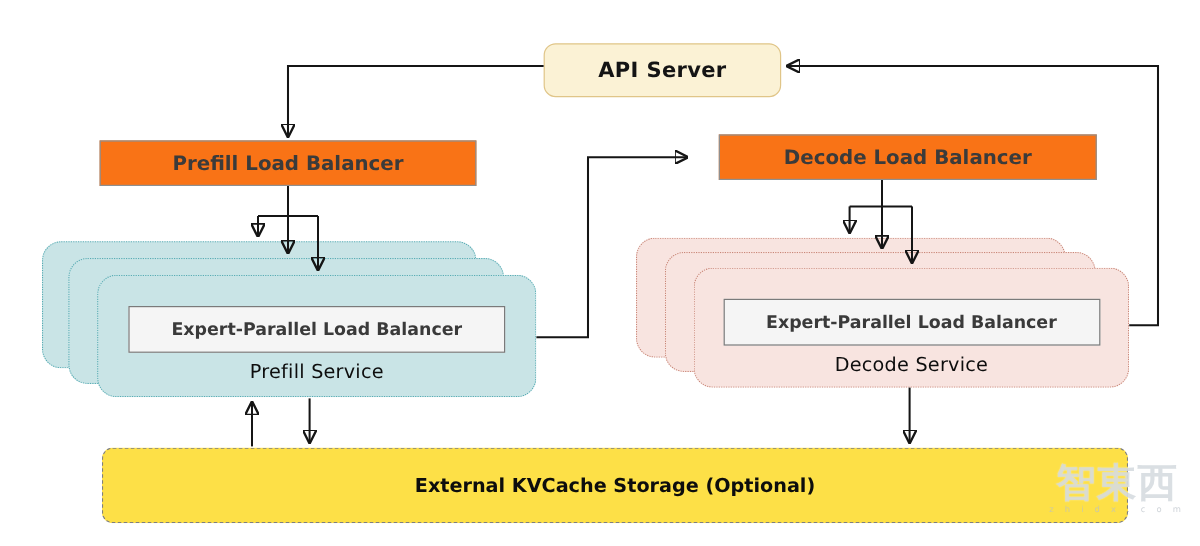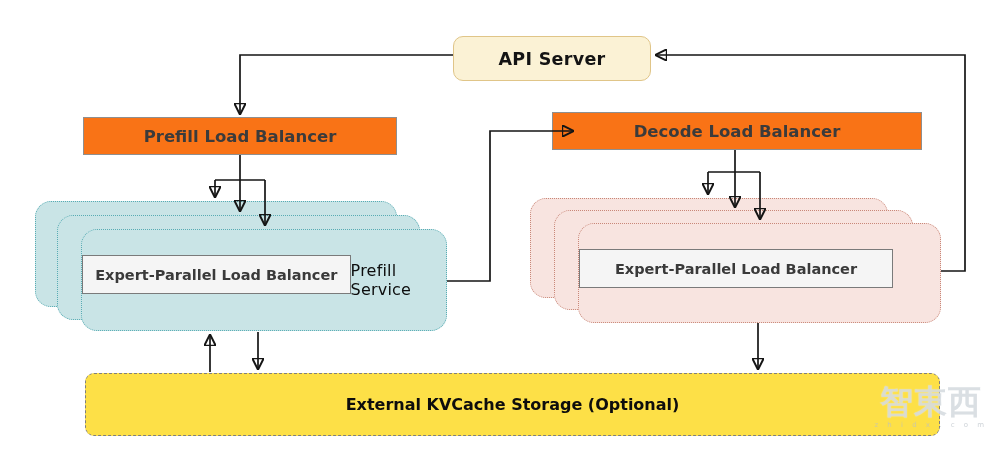--- a/index.html
+++ b/index.html
@@ -15,31 +15,31 @@
   }
   .api{
     left:453px;top:36px;width:198px;height:45px;
     background:#FBF2D5;border:1.6px solid #E0C588;border-radius:10px;
     font-size:17.5px;color:#141414;letter-spacing:.3px;
   }
   .lb{
     background:#f97316;border:1.3px solid #8f8f8f;font-size:16.5px;color:#3b3b3b;
   }
   .lb.prefill{left:83px;top:117px;width:314px;height:38px;}
-  .lb.decode{left:552px;top:112px;width:370px;height:38px;}
+  .lb.decode{left:599px;top:112px;width:315px;height:38px;}
   .card{position:absolute;box-sizing:border-box;border-radius:16px;}
   .card.teal{background:#C9E4E6;border:1.6px dotted #58ACB4;}
   .card.pink{background:#F8E4E0;border:1.6px dotted #C98778;}
   .t-back{left:35px;top:201px;width:362px;height:106px;z-index:1;}
   .t-mid {left:57px;top:215px;width:363px;height:105px;z-index:2;}
   .t-front{left:81px;top:229px;width:366px;height:102px;z-index:3;}
   .p-back{left:530px;top:198px;width:358px;height:100px;z-index:1;}
   .p-mid {left:554px;top:210px;width:359px;height:100px;z-index:2;}
   .p-front{left:578px;top:223px;width:363px;height:100px;z-index:3;}
-  .front{display:flex;flex-direction:row;padding-top:25px;}
+  .front{display:flex;flex-direction:column;align-items:center;padding-top:25px;}
   .eplb{
     width:314px;height:39px;box-sizing:border-box;display:flex;align-items:center;justify-content:center;
     background:#F5F5F5;border:1.2px solid #7a7a7a;font-size:14.5px;font-weight:bold;color:#3a3a3a;
   }
   .svc{margin-top:6px;font-size:16px;font-weight:normal;color:#0d0d0d;letter-spacing:.2px;}
   .kv{
     left:85px;top:373px;width:855px;height:63px;
     background:#fde047;border:1.8px dashed #7f7f7f;border-radius:9px;
     font-size:16px;color:#0d0d0d;z-index:2;
   }
@@ -97,20 +97,21 @@
     </div>
     <div class="svc">Prefill Service</div>
   </div>
 
   <div class="card pink p-back"></div>
   <div class="card pink p-mid"></div>
   <div class="card pink p-front front">
     <div class="eplb">
       <span>Expert-Parallel Load Balancer</span>
     </div>
+    <div class="svc">Decode Service</div>
   </div>
 
   <div class="box kv">
     <span>External KVCache Storage (Optional)</span>
   </div>
 
   <div class="watermark">
     <div class="wm-main">智東西</div>
     <div class="wm-sub">z h i d x . c o m</div>
   </div>

